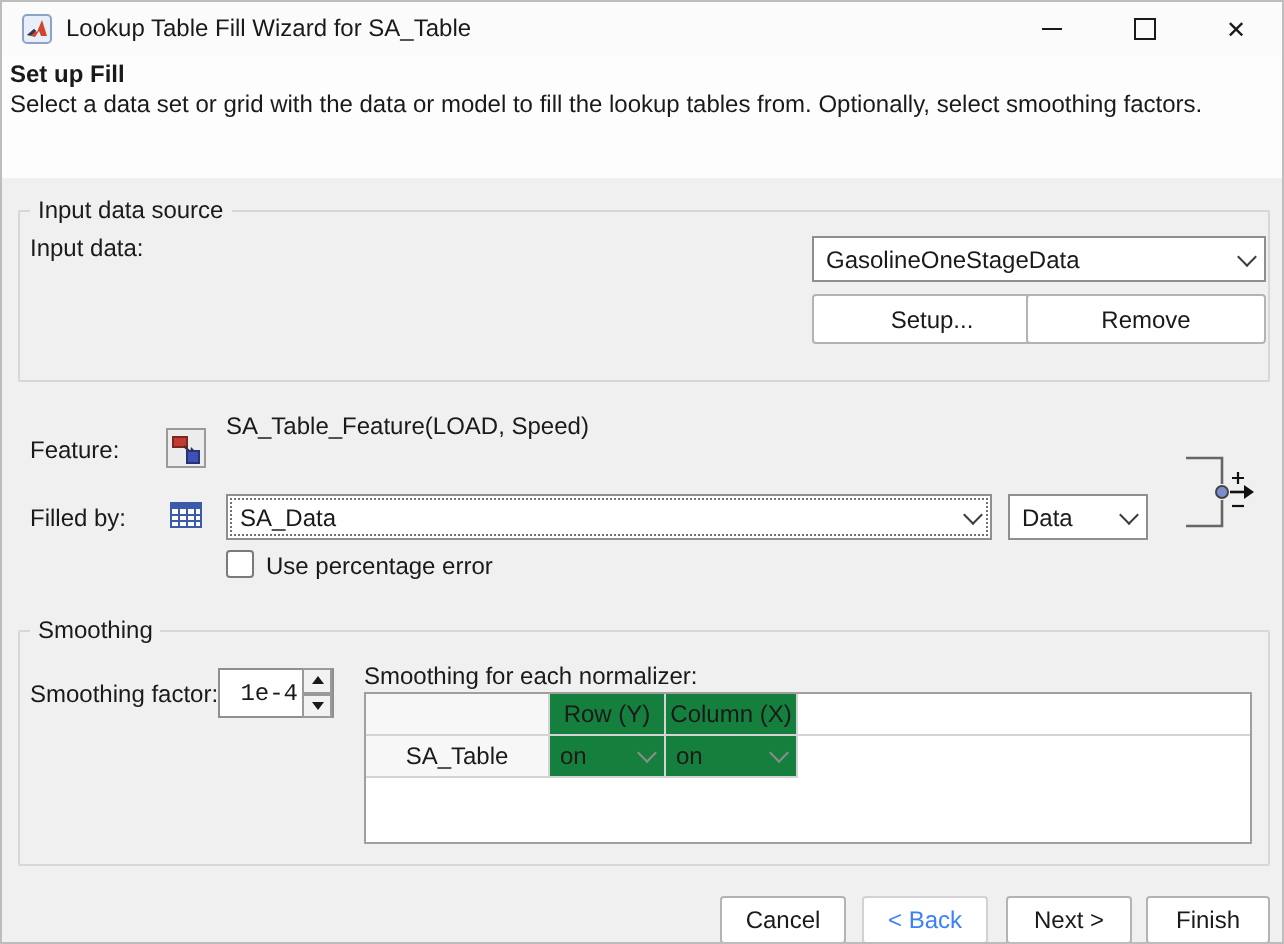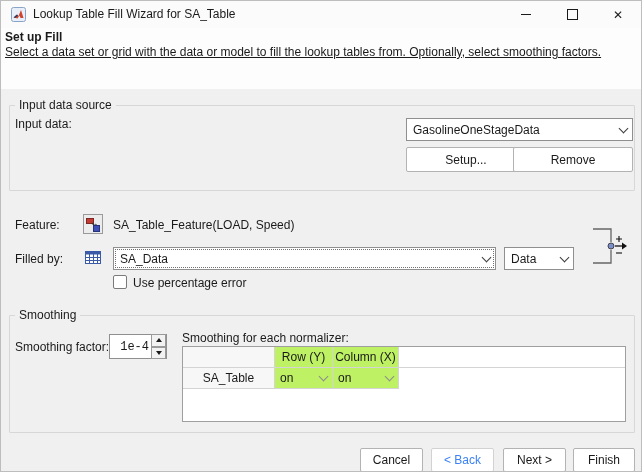--- a/index.html
+++ b/index.html
@@ -14,21 +14,21 @@
   .top-white{left:0;top:0;width:100%;height:88px;background:#fdfdfd;}
   .titlebar{left:0;top:0;width:100%;height:27px;background:#fbfbfb;}
   .app-icon{left:10px;top:6px;width:15px;height:15px;}
   .win-title{left:32px;top:0;height:27px;line-height:27px;white-space:nowrap;}
   .win-controls{right:0;top:0;height:27px;display:flex;}
   .win-btn{width:46px;height:27px;display:flex;align-items:center;justify-content:center;cursor:default;}
   .glyph-min{width:10px;height:0;border-top:1px solid #1a1a1a;display:block;}
   .glyph-max{width:9px;height:9px;border:1px solid #1a1a1a;display:block;}
   .glyph-close{font-size:12px;line-height:12px;color:#1a1a1a;}
   .hdr-title{left:4px;top:29px;font-weight:bold;}
-  .hdr-desc{left:4px;top:44px;white-space:nowrap;text-decoration:underline;}
+  .hdr-desc{left:4px;top:44px;white-space:nowrap;}
   
   .group{border:1px solid #d7d7d7;border-radius:1px;background:transparent;}
   .group-label{position:absolute;top:-8px;left:5px;background:#f0f0f0;padding:0 4px;line-height:15px;white-space:nowrap;}
   .lbl{white-space:nowrap;}
   
   .btn{
     box-sizing:border-box;background:#ffffff;border:1px solid #b3b3b3;border-radius:2px;
     display:flex;align-items:center;justify-content:center;cursor:default;
     font-family:"Liberation Sans",sans-serif;font-size:12px;color:#1a1a1a;
   }
@@ -48,21 +48,21 @@
   .spin-col{position:absolute;right:0px;top:-1px;bottom:-1px;width:15px;display:flex;flex-direction:column;}
   .spin-btn{flex:1;box-sizing:border-box;background:#f2f2f2;border:1px solid #9a9a9a;display:flex;align-items:center;justify-content:center;}
   .tri-up{width:0;height:0;border-left:3px solid transparent;border-right:3px solid transparent;border-bottom:4px solid #1a1a1a;}
   .tri-down{width:0;height:0;border-left:3px solid transparent;border-right:3px solid transparent;border-top:4px solid #1a1a1a;}
   
   .checkbox{box-sizing:border-box;width:14px;height:14px;background:#fff;border:1px solid #7a7a7a;border-radius:2px;}
   
   .ntable{box-sizing:border-box;background:#fff;border:1px solid #9f9f9f;overflow:hidden;}
   .nrow{display:flex;}
   .ncell{box-sizing:border-box;height:21px;border-right:1px solid #d4d4d4;border-bottom:1px solid #d4d4d4;
-         display:flex;align-items:center;justify-content:center;background:#bef264;white-space:nowrap;}
+         display:flex;align-items:center;justify-content:center;background:#15803d;white-space:nowrap;}
   .ncell.namecol{width:92px;background:#f7f7f7;}
   .ncell.c1{width:58px;}
   .ncell.c2{width:66px;}
   .ncell.filler{flex:1;border-right:none;border-bottom:1px solid #d4d4d4;background:#fff;}
   .cell-dd{display:flex;align-items:center;justify-content:space-between;width:100%;padding:0 5px;box-sizing:border-box;}
   .cell-dd .chev{border-color:#8c8c8c;}
 </style>
 </head>
 <body>
 
@@ -115,21 +115,21 @@
   <span class="abs lbl" style="left:14px;top:217px;">Feature:</span>
   <span class="abs" style="left:82px;top:213px;width:20px;height:20px;">
     <svg width="20" height="20" viewBox="0 0 20 20">
       <rect x="0.5" y="0.5" width="19" height="19" fill="#ececec" stroke="#9a9a9a"></rect>
       <rect x="3.5" y="4.5" width="7" height="5" fill="#c23b33" stroke="#7e2622"></rect>
       <path d="M9 9 L12 12" stroke="#333" stroke-width="1.2"></path>
       <path d="M12.5 9.5 l2.5 2.5 l-3 0.5 Z" fill="#333"></path>
       <rect x="10.5" y="11.5" width="6" height="6" fill="#3f51b5" stroke="#26337a"></rect>
     </svg>
   </span>
-  <span class="abs lbl" style="left:112px;top:217px;">SA_Table_Feature(LOAD, Speed)</span>
+  <span class="abs lbl" style="left:112px;top:205px;">SA_Table_Feature(LOAD, Speed)</span>
 
   <span class="abs lbl" style="left:14px;top:251px;">Filled by:</span>
   <span class="abs" style="left:82px;top:246px;width:20px;height:20px;">
     <svg width="20" height="20" viewBox="0 0 20 20">
       <rect x="2.5" y="4.5" width="15" height="12" fill="#ffffff" stroke="#3b5ba8"></rect>
       <rect x="2.5" y="4.5" width="15" height="3" fill="#3b5ba8"></rect>
       <path d="M2.5 10.5 H17.5 M2.5 13.5 H17.5 M6.5 4.5 V16.5 M10.5 4.5 V16.5 M14.5 4.5 V16.5" stroke="#3b5ba8" stroke-width="1" fill="none"></path>
     </svg>
   </span>
   <div class="abs dd combo-focus" style="left:112px;top:246px;width:383px;height:23px;">

